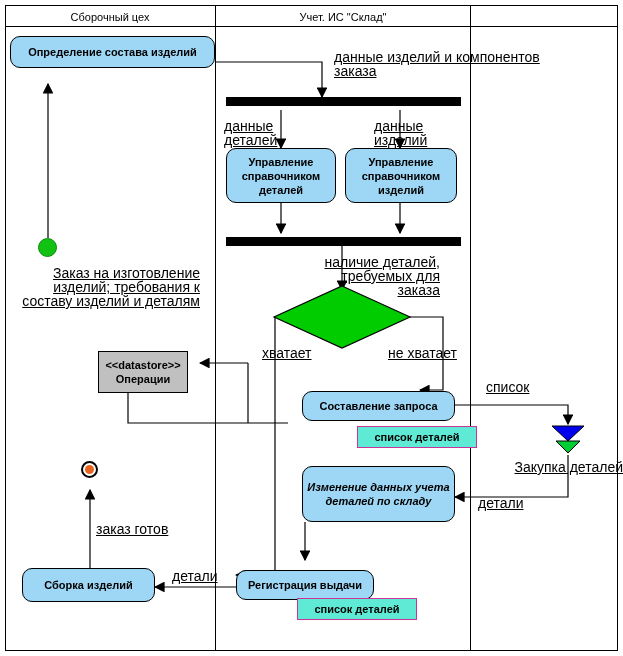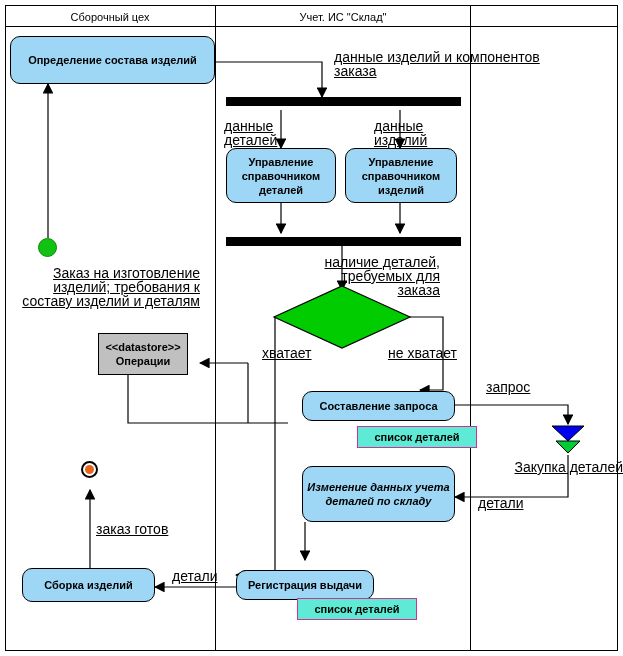--- a/index.html
+++ b/index.html
@@ -123,21 +123,21 @@
     </g>
 
     <g stroke="#000" stroke-width="1.2" fill="none">
       <path d="M248,363 L248,423"></path>
     </g>
   </svg>
 
   <div class="bar" style="left:226px;top:97px;width:235px;height:9px;"></div>
   <div class="bar" style="left:226px;top:237px;width:235px;height:9px;"></div>
 
-  <div class="act" style="left:10px;top:36px;width:205px;height:48px;">
+  <div class="act" style="left:10px;top:36px;width:205px;height:32px;">
     <span>Определение состава изделий</span>
   </div>
 
   <div class="act" style="left:226px;top:148px;width:110px;height:55px;">
     <span>Управление справочником деталей</span>
   </div>
 
   <div class="act" style="left:345px;top:148px;width:112px;height:55px;">
     <span>Управление справочником изделий</span>
   </div>
@@ -151,21 +151,21 @@
   </div>
 
   <div class="act" style="left:236px;top:570px;width:138px;height:30px;">
     <span>Регистрация выдачи</span>
   </div>
 
   <div class="act" style="left:22px;top:568px;width:133px;height:34px;">
     <span>Сборка изделий</span>
   </div>
 
-  <div class="datastore" style="left:98px;top:333px;width:90px;height:42px;">
+  <div class="datastore" style="left:98px;top:351px;width:90px;height:42px;">
     <span>&lt;&lt;datastore&gt;&gt;</span>
     <span>Операции</span>
   </div>
 
   <div class="note" style="left:357px;top:426px;width:120px;height:22px;">
     <span>список деталей</span>
   </div>
   <div class="note" style="left:297px;top:598px;width:120px;height:22px;">
     <span>список деталей</span>
   </div>
@@ -180,21 +180,21 @@
   <div class="lbl" style="left:224px;top:119px;width:100px;">данные деталей</div>
 
   <div class="lbl" style="left:374px;top:119px;width:100px;">данные изделий</div>
 
   <div class="lbl center" style="left:320px;top:255px;width:120px;">наличие деталей, требуемых для заказа</div>
 
   <div class="lbl" style="left:262px;top:346px;width:60px;">хватает</div>
 
   <div class="lbl" style="left:388px;top:346px;width:75px;">не хватает</div>
 
-  <div class="lbl" style="left:486px;top:380px;width:60px;">запрос</div>
+  <div class="lbl" style="left:486px;top:380px;width:60px;">список</div>
 
   <div class="lbl" style="left:478px;top:496px;width:60px;">детали</div>
 
   <div class="lbl" style="left:172px;top:569px;width:60px;">детали</div>
 
   <div class="lbl" style="left:96px;top:522px;width:90px;">заказ готов</div>
 
   <div class="lbl center" style="left:22px;top:266px;width:178px;">Заказ на изготовление изделий; требования к составу изделий и деталям</div>
 
   <div class="lbl center" style="left:513px;top:460px;width:110px;">Закупка деталей</div>

